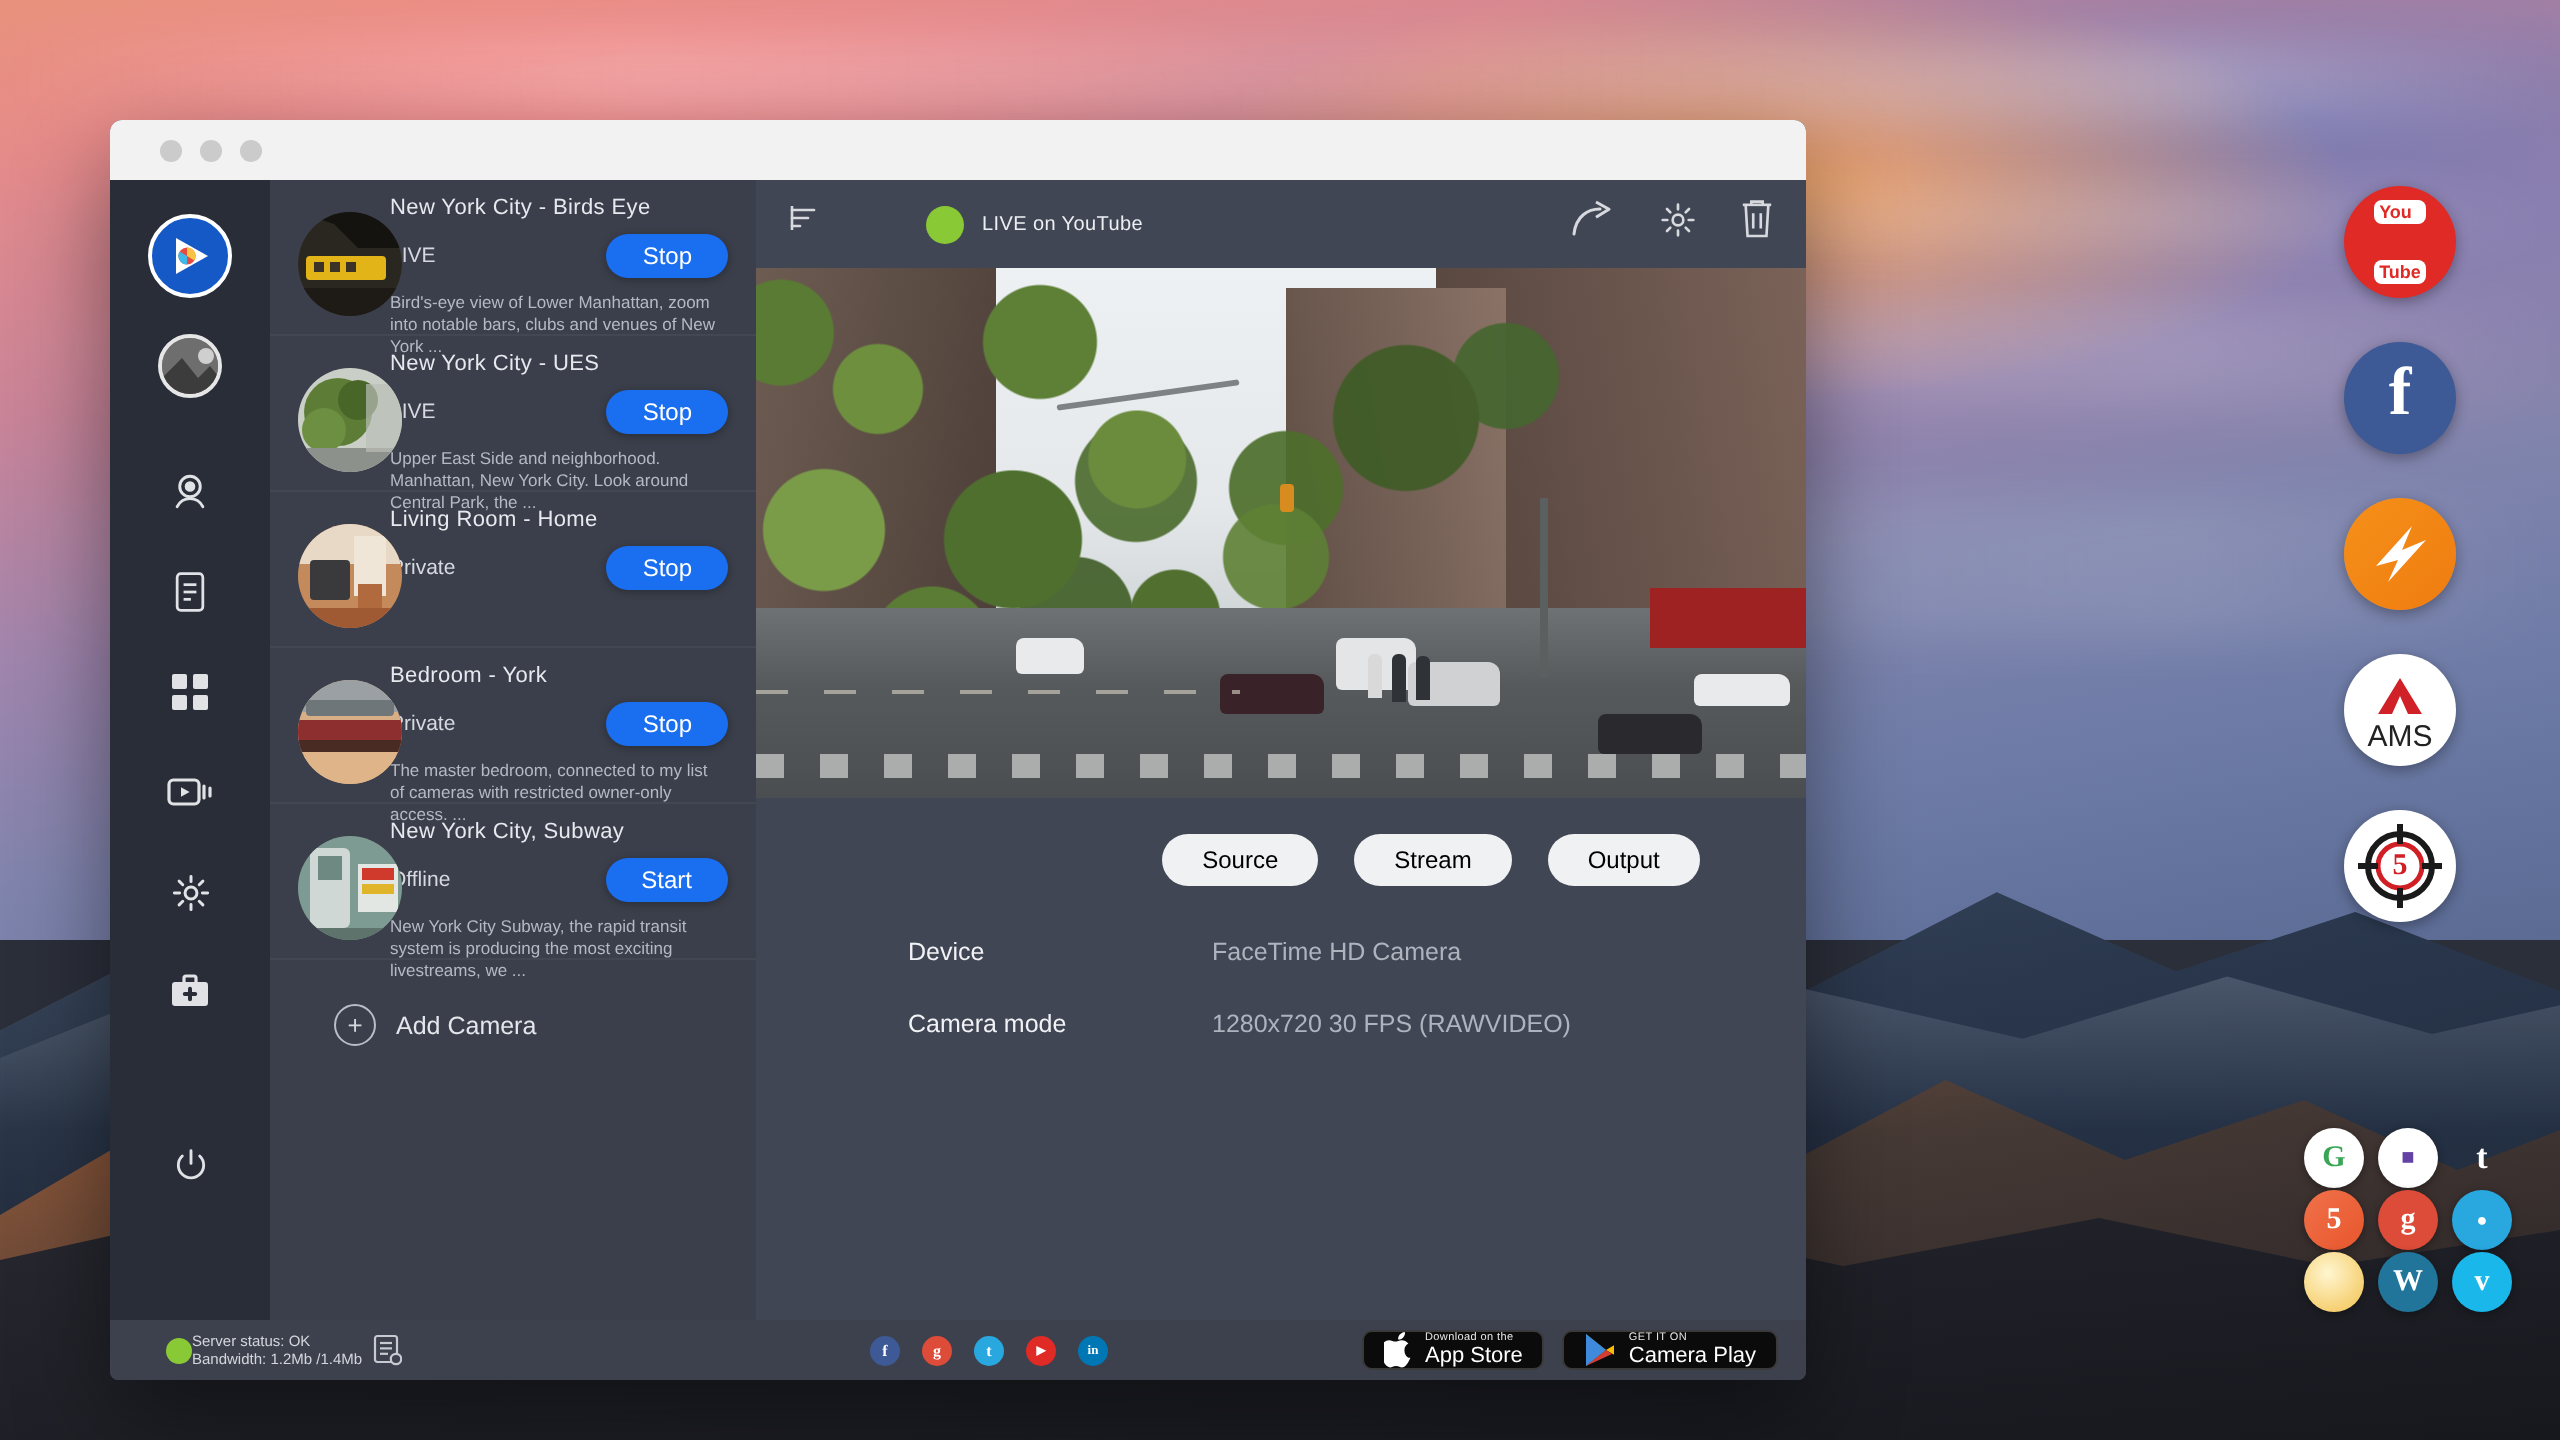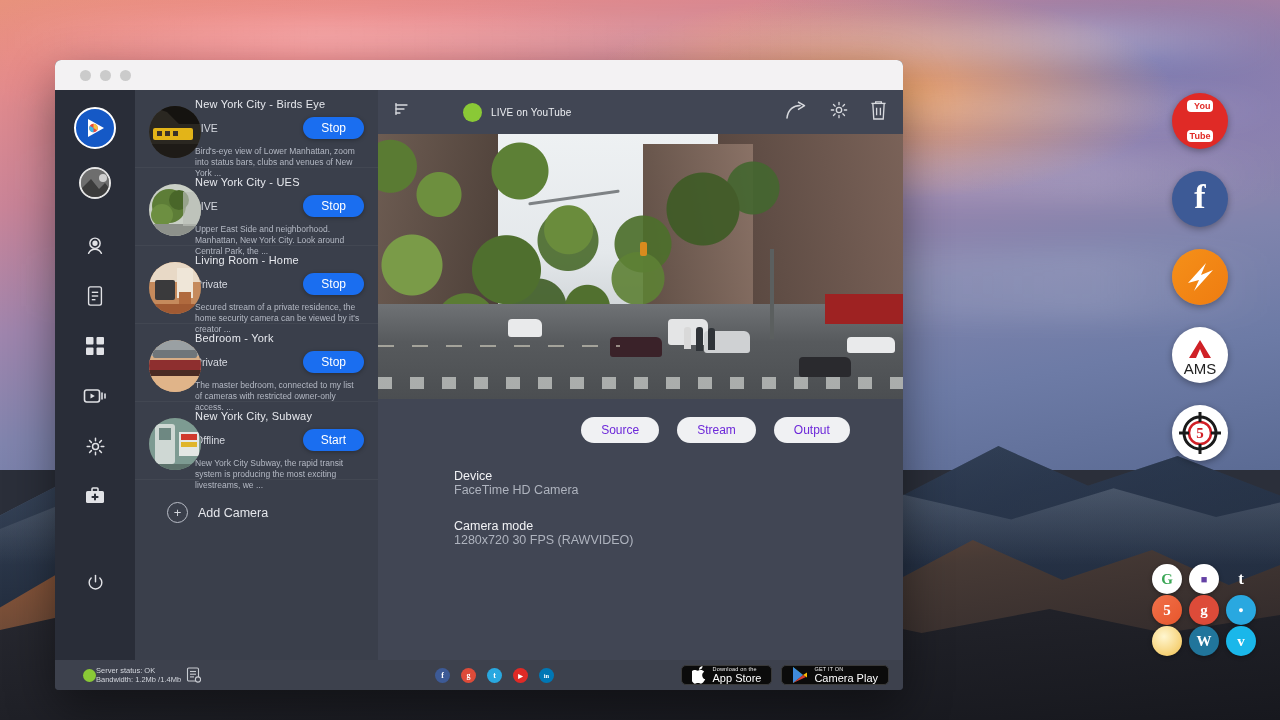--- a/index.html
+++ b/index.html
@@ -167,24 +167,24 @@
   .v-post{position:absolute;left:392px;bottom:60px;width:4px;height:90px;background:#5b5f5f;}
   .v-lamp{position:absolute;left:150px;top:62px;width:92px;height:3px;background:#7e8285;border-radius:2px;transform:rotate(-8deg);}
   .v-sig{position:absolute;left:262px;top:108px;width:7px;height:14px;background:#d88b1e;border-radius:2px;}
   .v-ped{position:absolute;width:7px;border-radius:3px 3px 0 0;background:#2f3338;}
   .p1{left:306px;bottom:50px;height:22px;background:#d9d9d9;}
   .p2{left:318px;bottom:48px;height:24px;}
   .p3{left:330px;bottom:49px;height:22px;}
 
   
   .tabs{display:flex;gap:18px;justify-content:center;padding:18px 0 0 0;padding-left:150px;}
-  .tab{background:#f0f1f3;color:#6d28d9;border:none;border-radius:14px;font-size:12px;padding:6px 20px;cursor:pointer;}
+  .tab{background:#f0f1f3;color:#000000;border:none;border-radius:14px;font-size:12px;padding:6px 20px;cursor:pointer;}
 
   .info{padding:26px 0 0 76px;}
-  .inforow{display:flex;margin-bottom:22px;flex-direction:column;}
+  .inforow{display:flex;margin-bottom:22px;}
   .infolabel{width:152px;font-size:12.5px;color:#f1f2f5;}
   .infoval{font-size:12.5px;color:#aeb3be;}
 
   
   .status{height:30px;background:#3d414d;display:flex;align-items:center;padding:0 14px;position:relative;}
   .st-dot{width:13px;height:13px;border-radius:50%;background:#8ac936;margin-left:14px;}
   .st-txt{font-size:7.5px;line-height:9.5px;color:#d3d6dd;}
   .st-doc{width:15px;height:16px;margin-left:5px;opacity:.9;}
   .st-social{position:absolute;left:380px;display:flex;gap:11px;align-items:center;}
   .ss{width:15px;height:15px;border-radius:50%;display:flex;align-items:center;justify-content:center;font-size:8px;color:#fff;font-family:"Liberation Serif",serif;font-weight:bold;}
@@ -205,21 +205,21 @@
   <div class="cloudband cb3"></div>
   <div class="cloudband cb4"></div>
   <div class="mtn"></div>
   <div class="snow"></div>
   <div class="mtn2"></div>
   <div class="mtn3"></div>
 </div>
 
 <div class="dock-right">
   <div class="dock-ic ic-youtube">
-    <div style="text-align:right">
+    <div style="text-align:left">
       <div class="yt-box">You</div>
       <div class="yt-box" style="margin-top:18px">Tube</div>
     </div>
   </div>
   <div class="dock-ic ic-fb">
     <span>f</span>
   </div>
   <div class="dock-ic ic-bolt">
     <svg width="40" height="40" viewBox="0 0 40 40">
       <path d="M8 26 L26 6 L21 18 L33 13 L14 34 L19 23 Z" fill="#fff"></path>
@@ -372,21 +372,21 @@
             <rect x="24" y="25" width="5" height="5" fill="#3b3228"></rect>
             <path d="M0 0 H52 V18 H30 L18 6 Z" fill="#151310"></path>
             <path d="M0 38 H52 V52 H0 Z" fill="#1e1b17"></path>
           </svg>
         </div>
         <div class="cam-title">New York City - Birds Eye</div>
         <div class="cam-mid">
           <span class="cam-state">LIVE</span>
           <button class="pill">Stop</button>
         </div>
-        <div class="cam-desc">Bird's-eye view of Lower Manhattan, zoom into status bars, clubs and venues of New York ...</div>
+        <div class="cam-desc">Bird's-eye view of Lower Manhattan, zoom into notable bars, clubs and venues of New York ...</div>
       </div>
 
       <div class="cam">
         <div class="cam-thumb">
           <svg width="52" height="52" viewBox="0 0 52 52">
             <rect width="52" height="52" fill="#c9cfc6"></rect>
             <circle cx="20" cy="22" r="17" fill="#5d7d37"></circle>
             <circle cx="30" cy="16" r="10" fill="#496629"></circle>
             <circle cx="13" cy="31" r="11" fill="#6d8f41"></circle>
             <rect x="0" y="40" width="52" height="12" fill="#8d918b"></rect>
@@ -410,21 +410,20 @@
             <rect x="28" y="6" width="16" height="30" fill="#efe6d8"></rect>
             <rect x="30" y="30" width="12" height="16" fill="#b06a3e"></rect>
             <rect x="0" y="42" width="52" height="10" fill="#a05a33"></rect>
           </svg>
         </div>
         <div class="cam-title">Living Room - Home</div>
         <div class="cam-mid">
           <span class="cam-state">Private</span>
           <button class="pill">Stop</button>
         </div>
-        <div class="cam-desc">Secured stream of a private residence, the home security camera can be viewed by it's creator ...</div>
       </div>
 
       <div class="cam">
         <div class="cam-thumb">
           <svg width="52" height="52" viewBox="0 0 52 52">
             <rect width="52" height="52" fill="#d8ae86"></rect>
             <rect x="0" y="0" width="52" height="16" fill="#9aa0a3"></rect>
             <rect x="4" y="10" width="44" height="8" rx="2" fill="#6f767a"></rect>
             <rect x="0" y="20" width="52" height="14" fill="#8e2f2f"></rect>
             <rect x="0" y="30" width="52" height="8" fill="#4a2b24"></rect>

